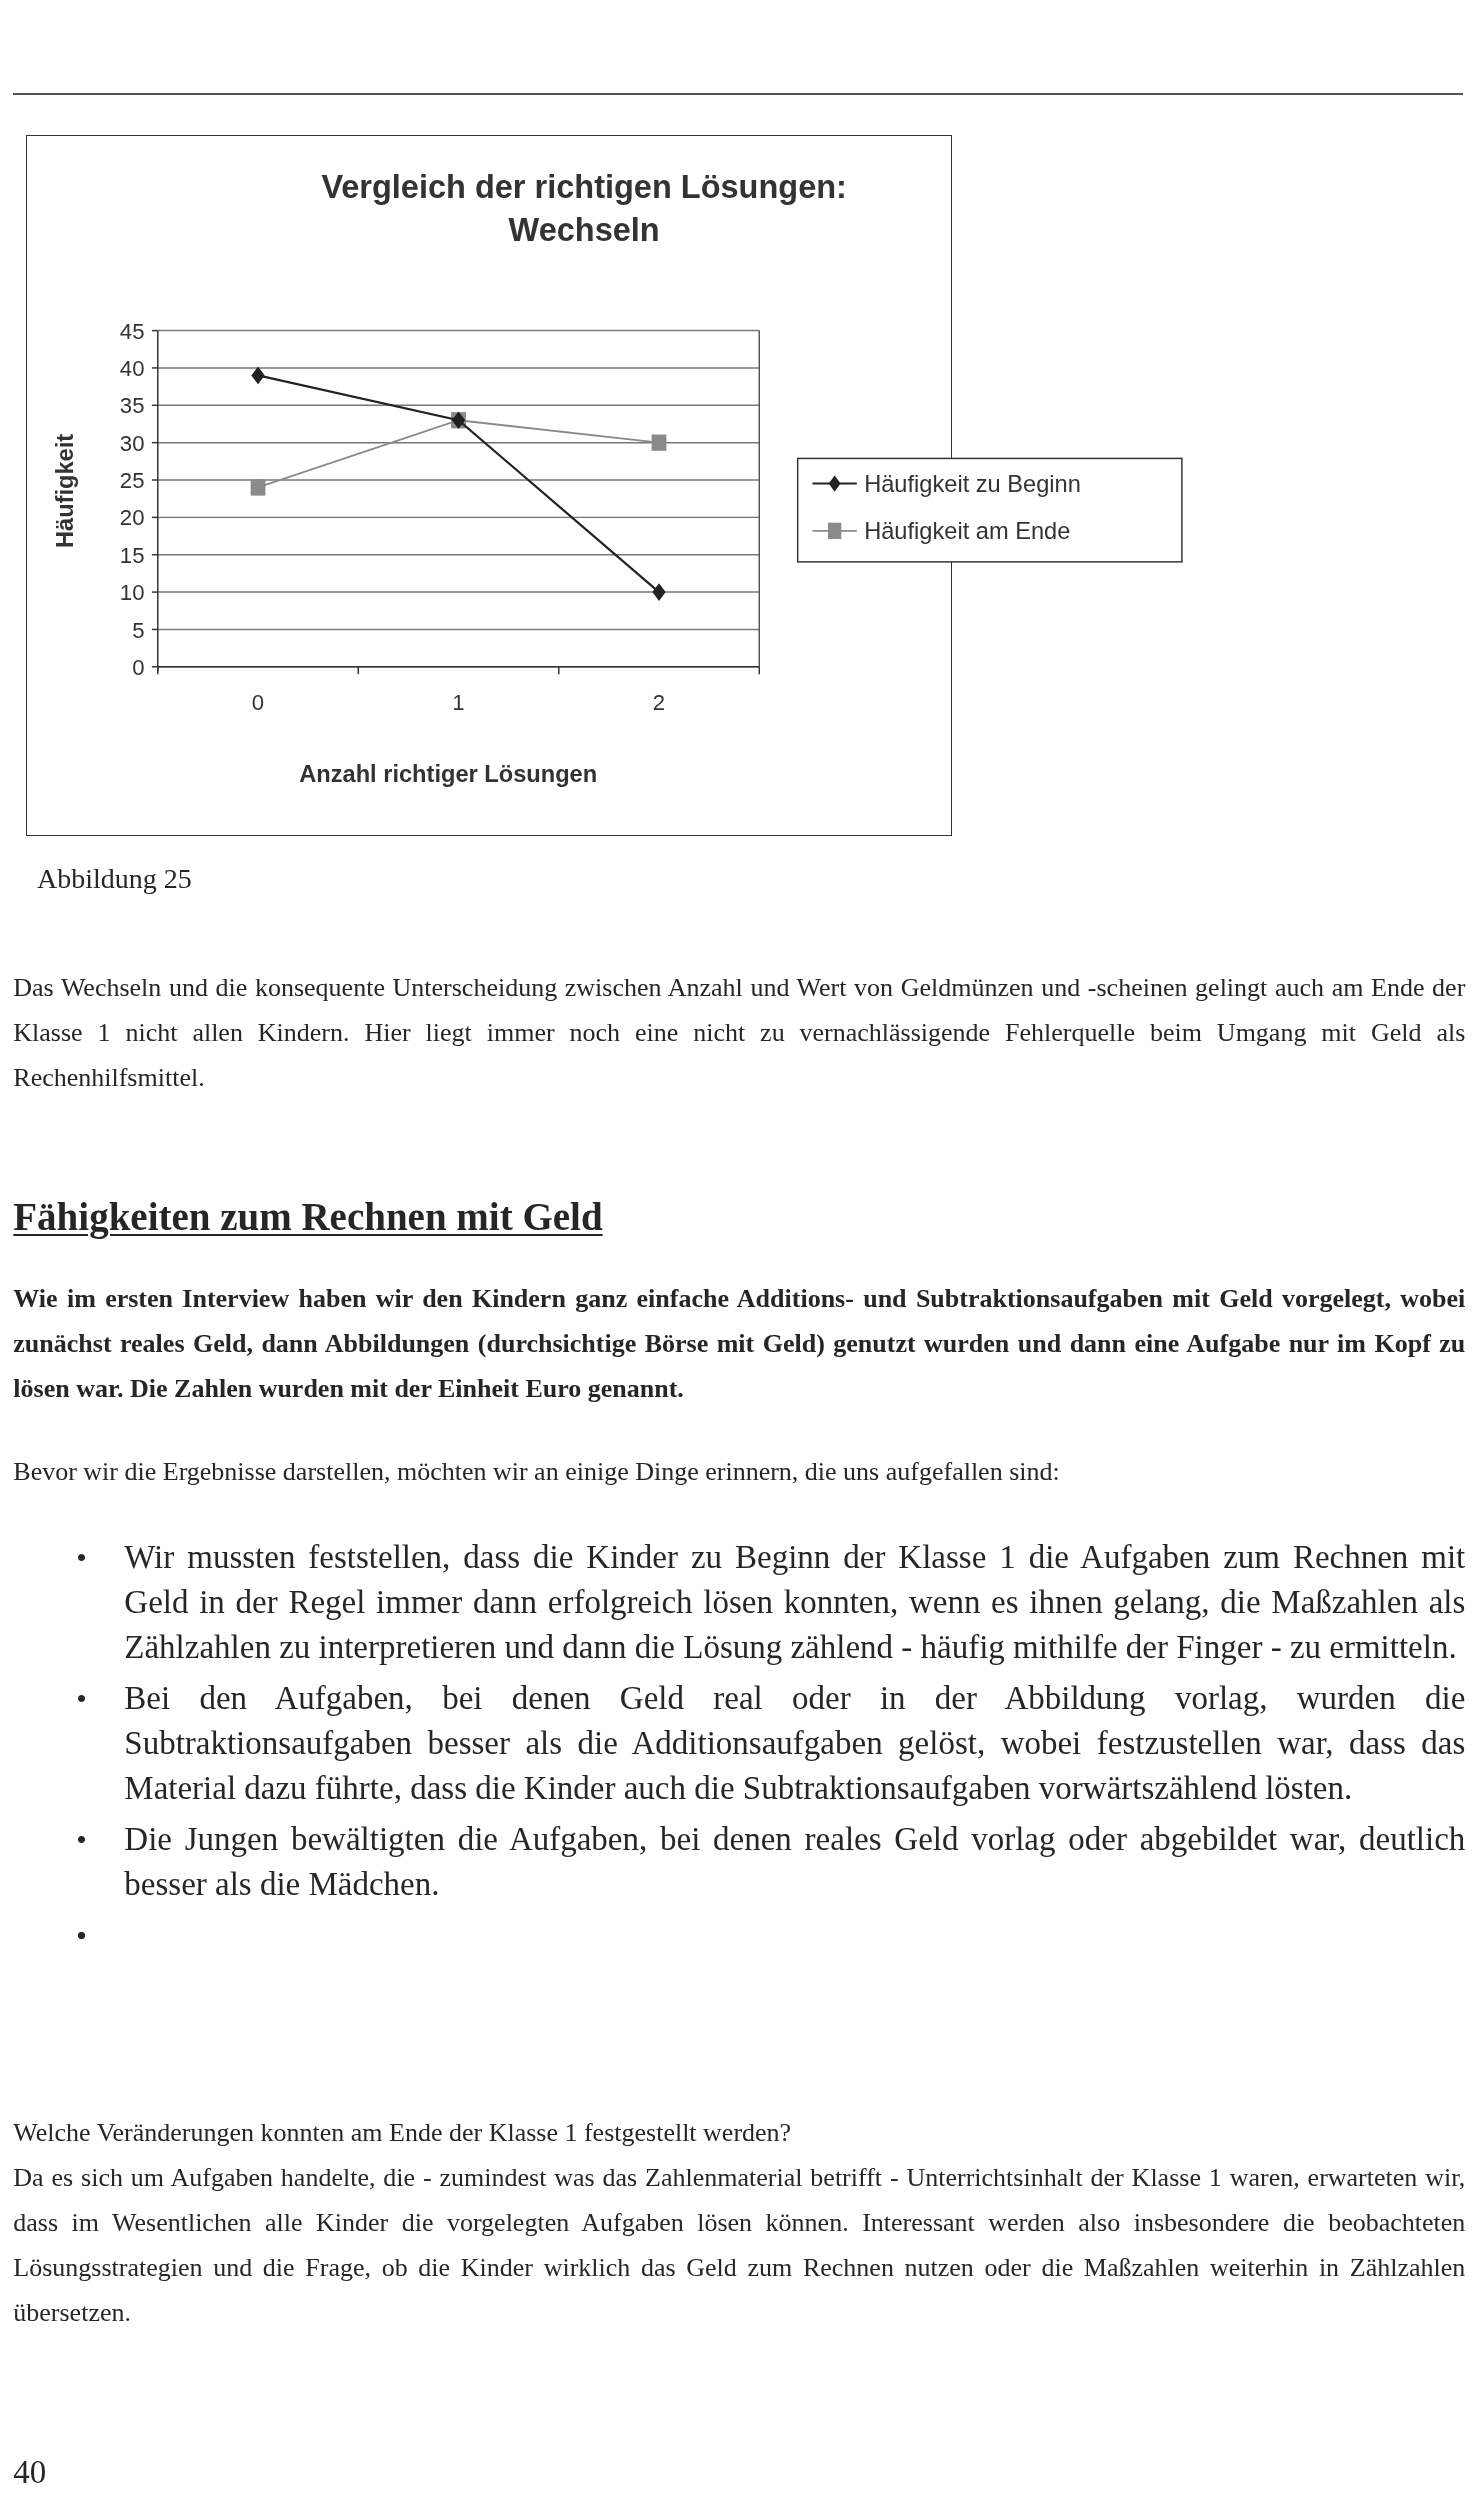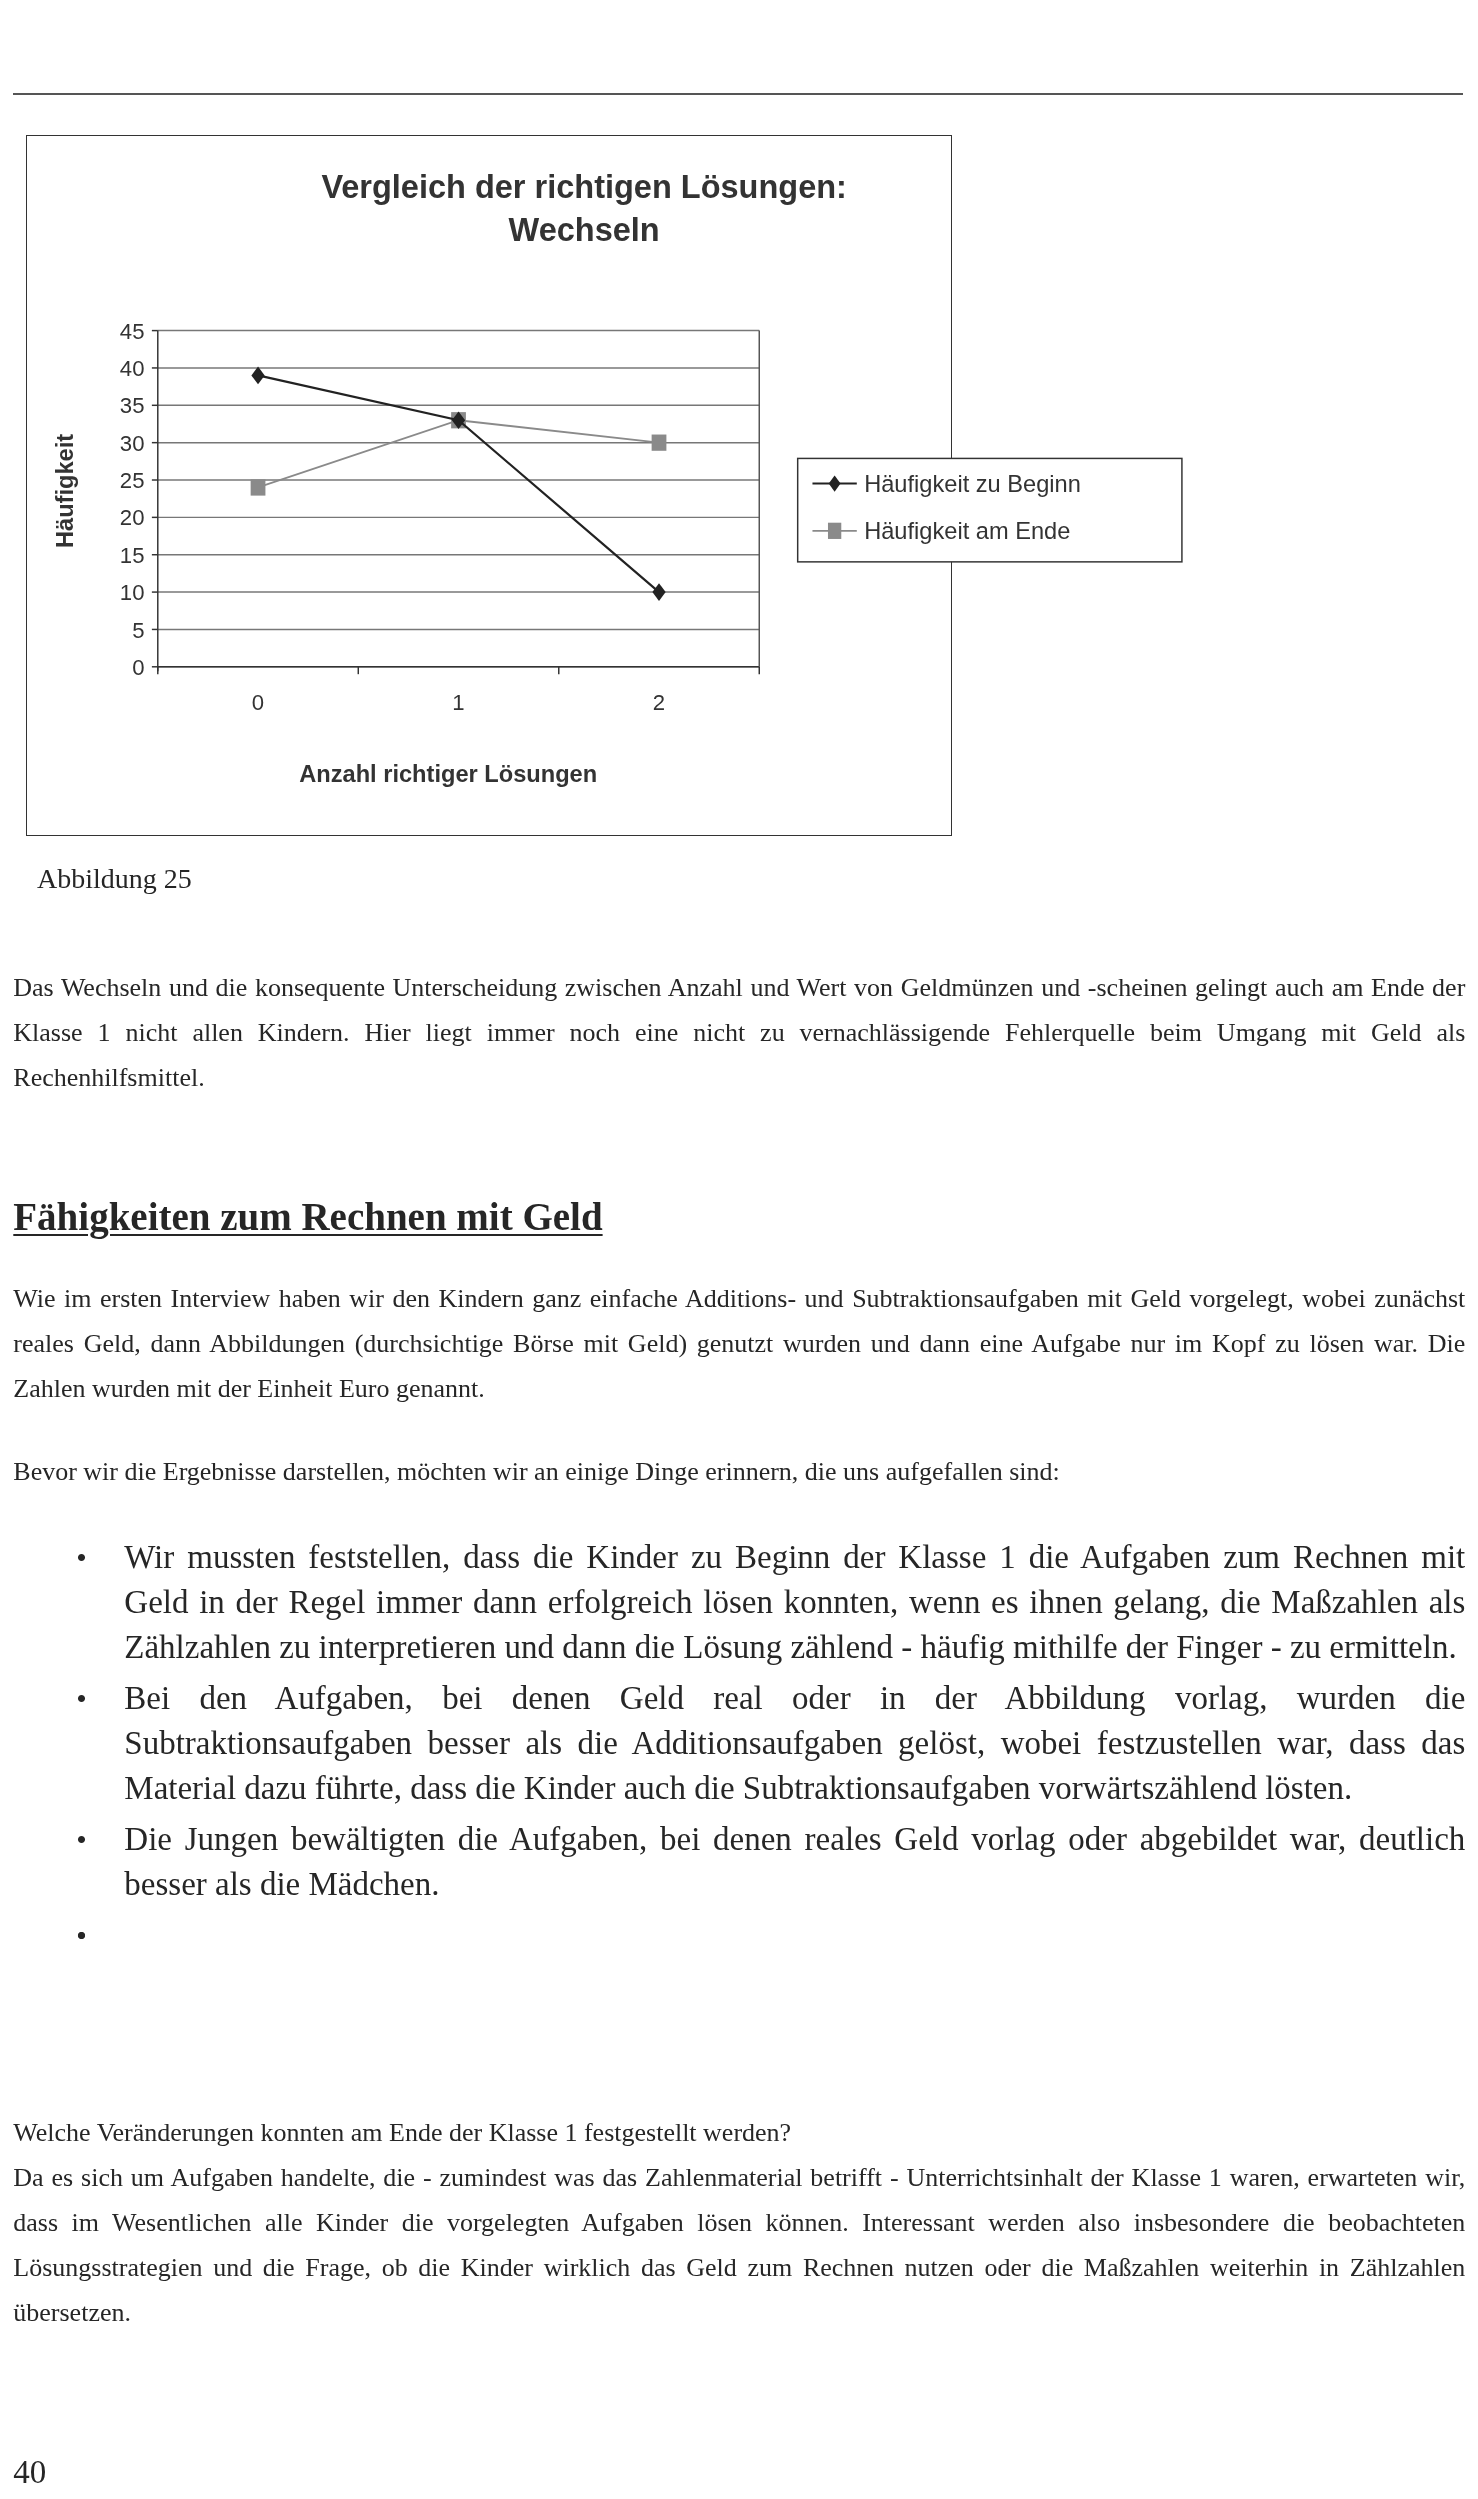--- a/index.html
+++ b/index.html
@@ -93,21 +93,21 @@
       </g>
   </svg>
 </div>
 
 <div class="caption">Abbildung 25</div>
 
 <p class="para" style="top:965px;">Das Wechseln und die konsequente Unterscheidung zwischen Anzahl und Wert von Geldmünzen und -scheinen gelingt auch am Ende der Klasse 1 nicht allen Kindern. Hier liegt immer noch eine nicht zu vernachlässigende Fehlerquelle beim Umgang mit Geld als Rechenhilfsmittel.</p>
 
 <h2 class="heading">Fähigkeiten zum Rechnen mit Geld</h2>
 
-<p class="para" style="top:1276px;">Wie im ersten Interview haben wir den Kindern ganz einfache Additions- und Subtraktionsaufgaben mit Geld vorgelegt, wobei zunächst reales Geld, dann Abbildungen (durchsichtige Börse mit Geld) genutzt wurden und dann eine Aufgabe nur im Kopf zu lösen war. Die Zahlen wurden mit der Einheit Euro genannt.</p>
+<p class="para" style="top:1276px;font-weight:bold;">Wie im ersten Interview haben wir den Kindern ganz einfache Additions- und Subtraktionsaufgaben mit Geld vorgelegt, wobei zunächst reales Geld, dann Abbildungen (durchsichtige Börse mit Geld) genutzt wurden und dann eine Aufgabe nur im Kopf zu lösen war. Die Zahlen wurden mit der Einheit Euro genannt.</p>
 <p class="para" style="top:1449px;">Bevor wir die Ergebnisse darstellen, möchten wir an einige Dinge erinnern, die uns aufgefallen sind:</p>
 
 <ul class="bullets">
   <li><span class="dot">•</span><span>Wir mussten feststellen, dass die Kinder zu Beginn der Klasse 1 die Aufgaben zum Rechnen mit Geld in der Regel immer dann erfolgreich lösen konnten, wenn es ihnen gelang, die Maßzahlen als Zählzahlen zu interpretieren und dann die Lösung zählend - häufig mithilfe der Finger - zu ermitteln.</span></li>
   <li><span class="dot">•</span><span>Bei den Aufgaben, bei denen Geld real oder in der Abbildung vorlag, wurden die Subtraktionsaufgaben besser als die Additionsaufgaben gelöst, wobei festzustellen war, dass das Material dazu führte, dass die Kinder auch die Subtraktionsaufgaben vorwärtszählend lösten.</span></li>
   <li><span class="dot">•</span><span>Die Jungen bewältigten die Aufgaben, bei denen reales Geld vorlag oder abgebildet war, deutlich besser als die Mädchen.</span></li>
   <li><span class="dot">•</span></li>
   <li><span class="dot">•</span></li>
 </ul>
 

